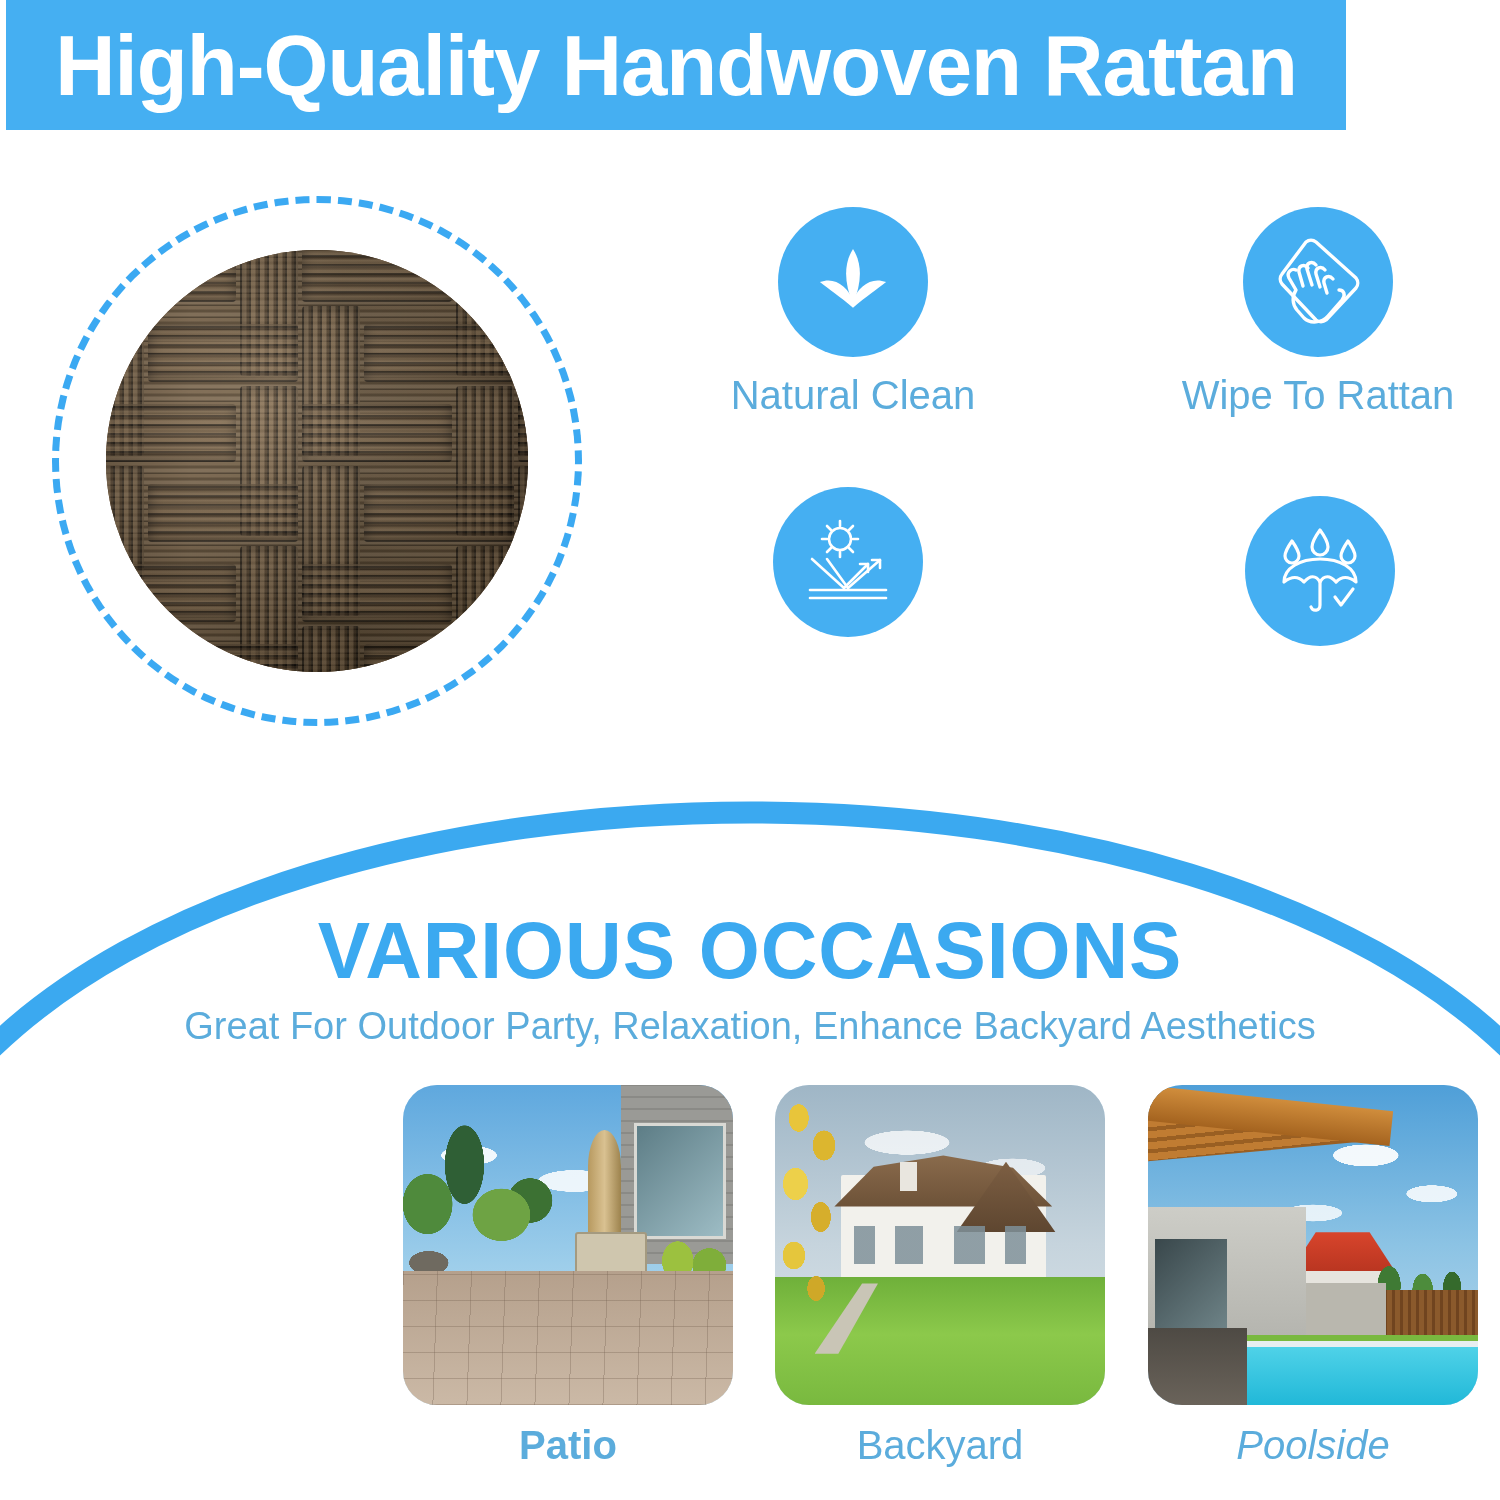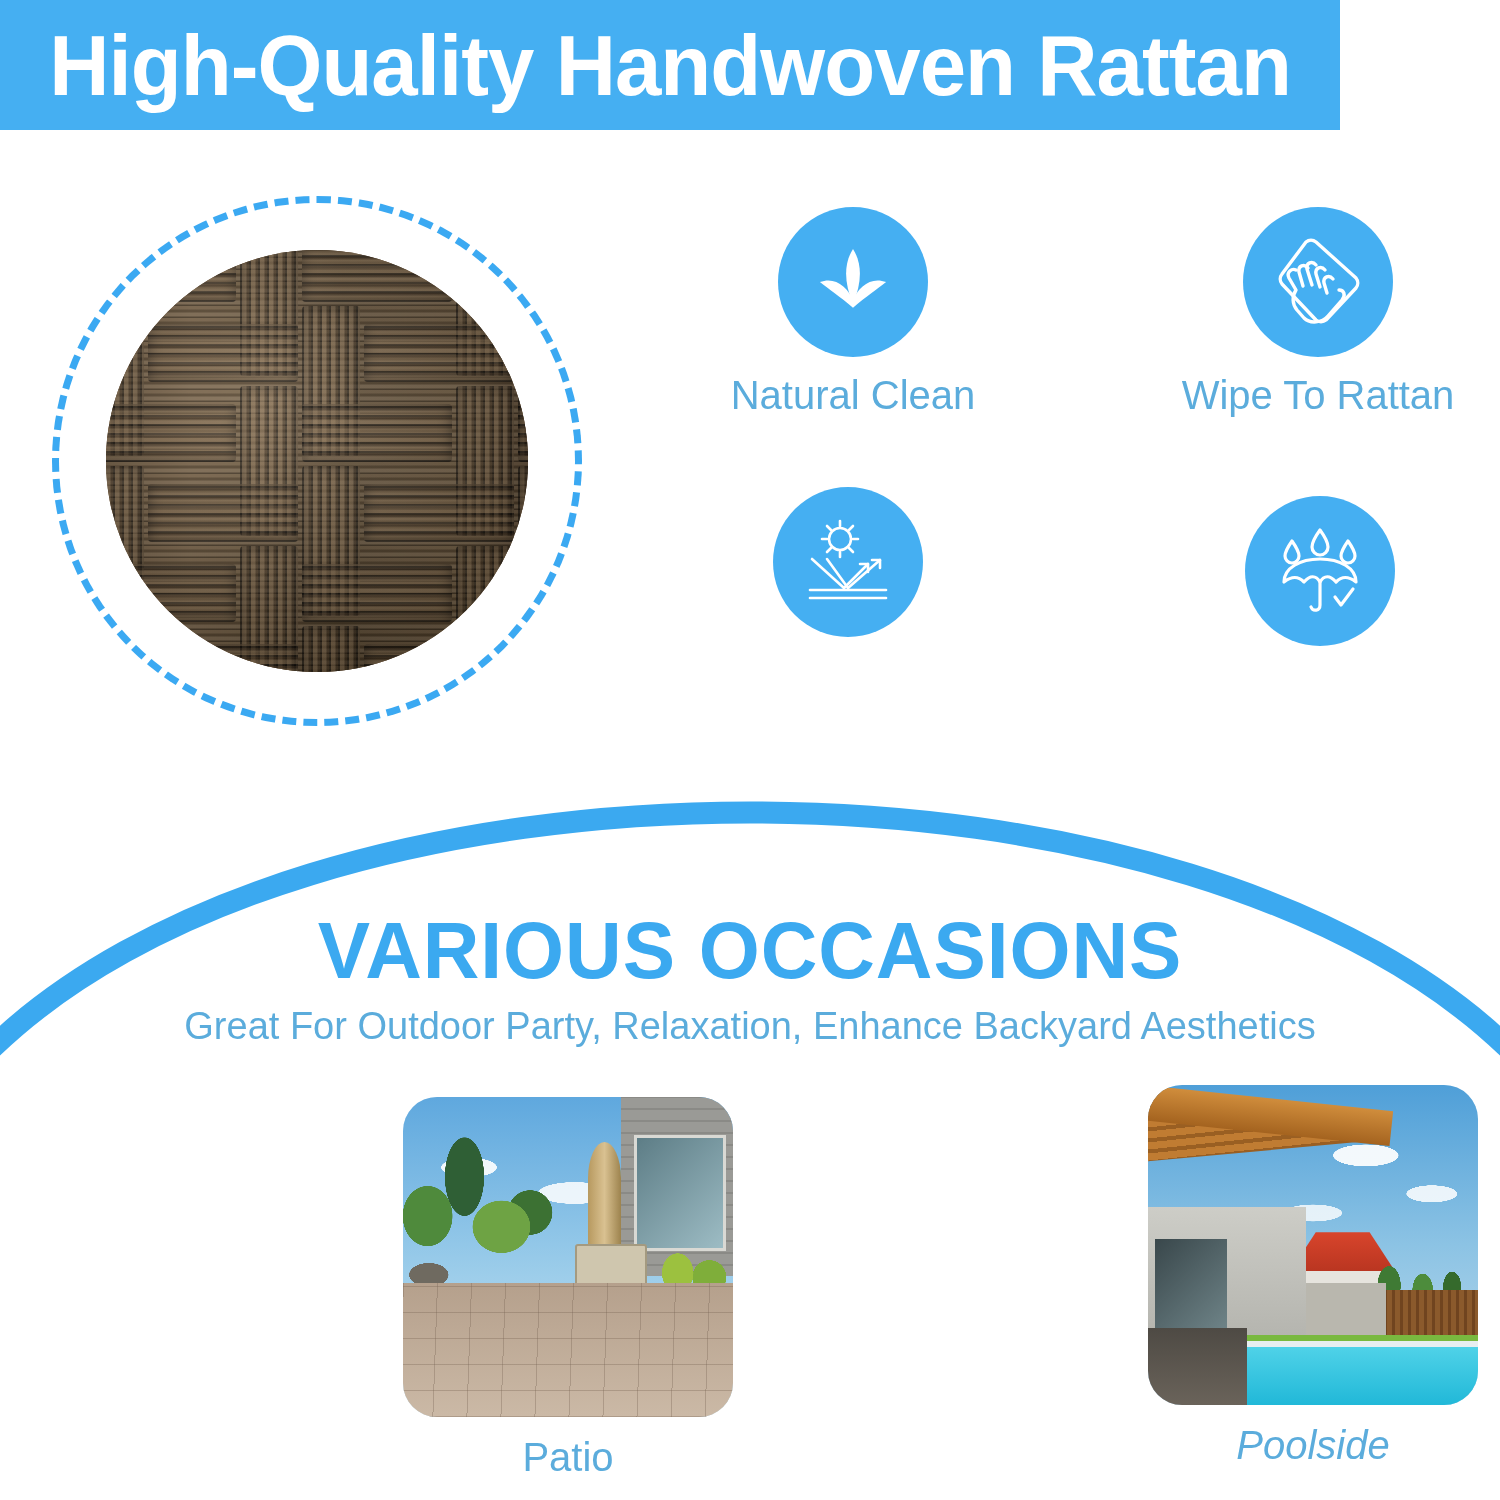--- a/index.html
+++ b/index.html
@@ -6,21 +6,21 @@
   html,body { width:1500px; height:1500px; }
   body {
     font-family:"Liberation Sans", sans-serif;
     background:#ffffff;
     position:relative;
     overflow:hidden;
   }
 
   
   .header-banner{
-    position:absolute; left:0; top:0; width:1340px; height:130px;
+    position:absolute; left:6px; top:0; width:1340px; height:130px;
     background:#45AFF2;
     display:flex; align-items:center; justify-content:center;
   }
   .header-title{
     color:#ffffff; font-size:86px; font-weight:bold;
     letter-spacing:-1px; line-height:1; white-space:nowrap;
     transform:scaleX(.97);
   }
 
   
@@ -143,21 +143,21 @@
     background:#cfe4f2;
   }
   .thumb .cap{
     margin-top:18px;
     text-align:center;
     color:#5BACDC;
     font-size:40px;
     white-space:nowrap;
   }
   #thumb-garden   { left:28px;   top:0; }
-  #thumb-patio    { left:403px;  top:12px; }
+  #thumb-patio    { left:403px;  top:0;font-weight:bold; }
   #thumb-backyard { left:775px;  top:0; }
   #thumb-poolside { left:1148px; top:0;font-style:italic; }
 
   
   .sky        { position:absolute; inset:0; }
   .layer      { position:absolute; }
 
   
   .g-sky   { background:linear-gradient(#2f5a23,#1d3d16); }
   .g-foliage{ left:0; top:0; width:100%; height:68%;
@@ -445,20 +445,35 @@
       <div class="layer p-trees"></div>
       <div class="layer p-umbrella"></div>
       <div class="layer p-furniture"></div>
       <div class="layer p-shrubs"></div>
       <div class="layer p-rocks"></div>
       <div class="layer p-pavers"></div>
     </div>
     <div class="cap">Patio</div>
   </div>
 
+  <div class="thumb" id="thumb-backyard">
+    <div class="pic">
+      <div class="sky b-sky layer" style="inset:0"></div>
+      <div class="layer b-clouds"></div>
+      <div class="layer b-house"></div>
+      <div class="layer b-roof"></div>
+      <div class="layer b-roof2"></div>
+      <div class="layer b-chimney"></div>
+      <div class="layer b-windows"></div>
+      <div class="layer b-lawn"></div>
+      <div class="layer b-path"></div>
+      <div class="layer b-tree"></div>
+    </div>
+    <div class="cap">Backyard</div>
+  </div>
 
   <div class="thumb" id="thumb-poolside">
     <div class="pic">
       <div class="sky pl-sky layer" style="inset:0"></div>
       <div class="layer pl-clouds"></div>
       <div class="layer pl-redroof"></div>
       <div class="layer pl-white"></div>
       <div class="layer pl-trees"></div>
       <div class="layer pl-fence"></div>
       <div class="layer pl-wall"></div>

